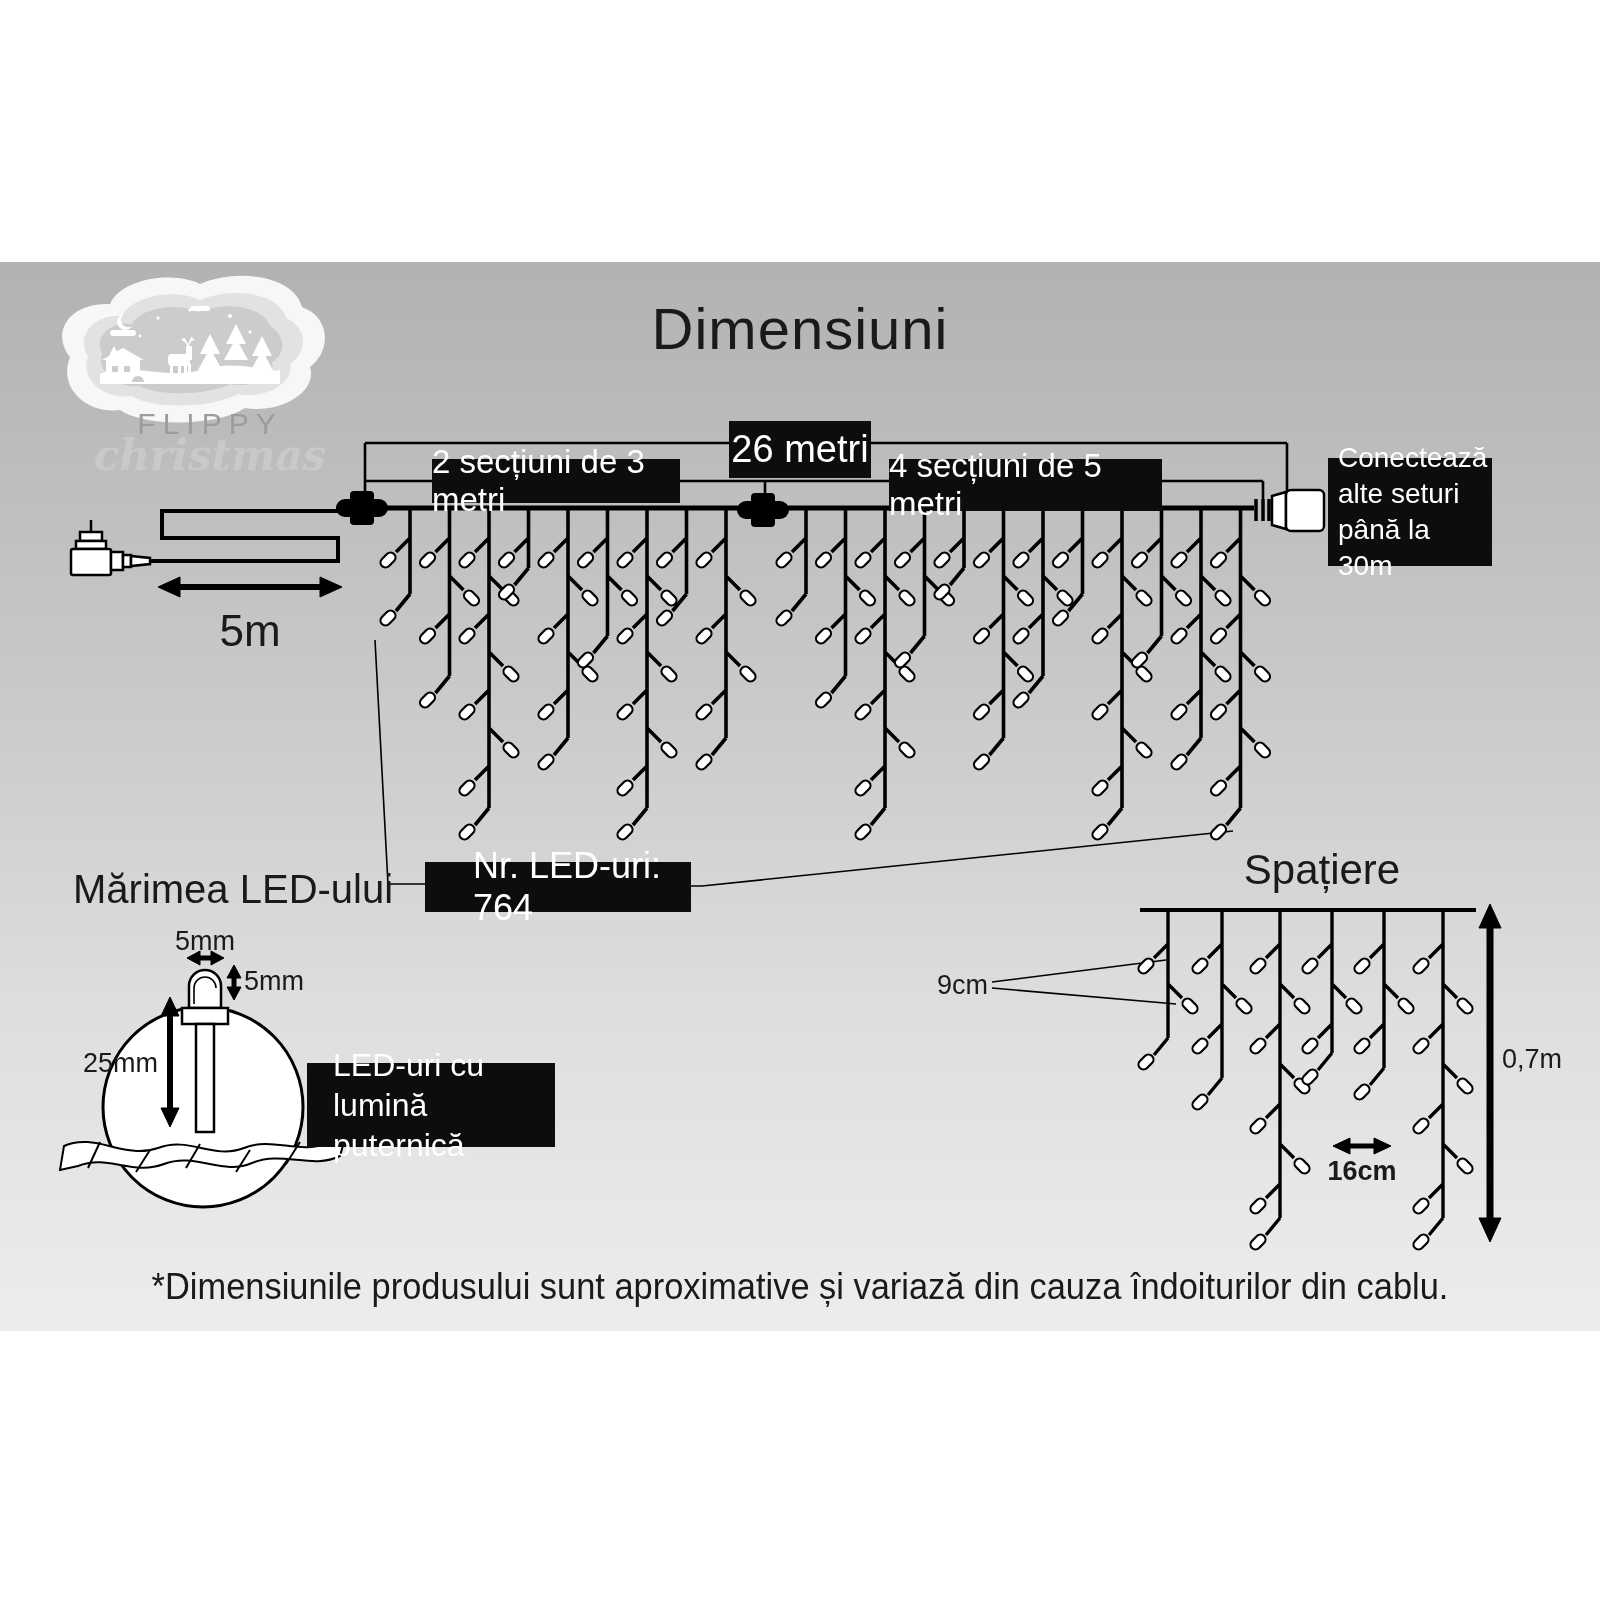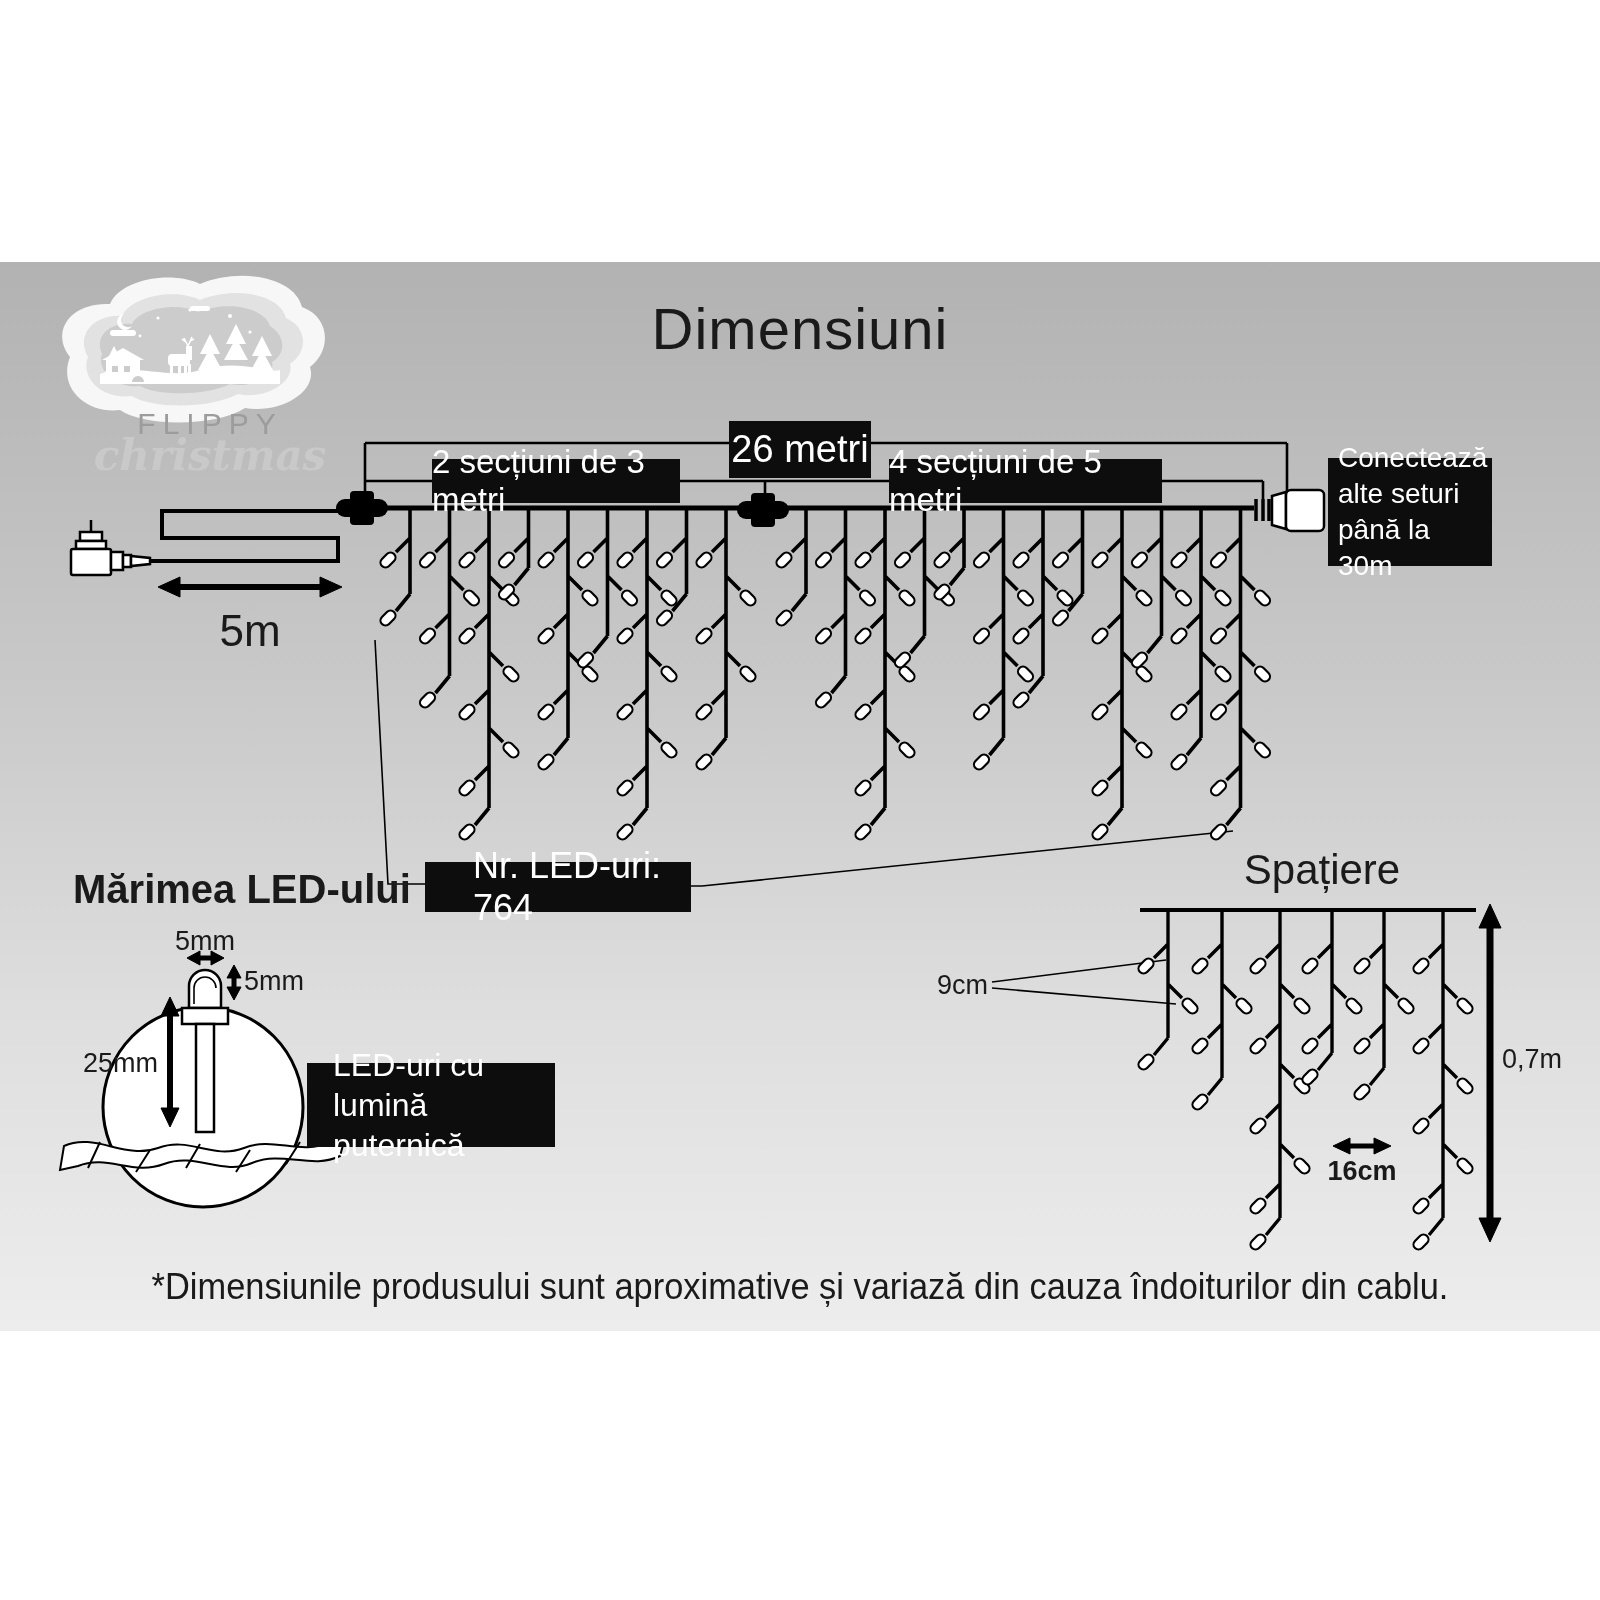--- a/index.html
+++ b/index.html
@@ -330,34 +330,34 @@
       <path d="M92,120 a6 6 0 0 1 12 0 Z"></path>
     </g>
     <text x="170" y="172" text-anchor="middle" font-size="30" letter-spacing="7" fill="#9c9c9c" font-family="Liberation Sans, sans-serif">FLIPPY</text>
     <text x="170" y="208" text-anchor="middle" font-size="42" fill="#c9c9c9" font-style="italic" font-weight="bold" font-family="DejaVu Serif, serif">christmas</text>
   </svg>
 
   <div class="lbl ctr title" style="top:296px;">Dimensiuni</div>
 
   <div class="box" style="left:729px;top:421px;width:142px;height:57px;font-size:38px;">26 metri</div>
   <div class="box" style="left:432px;top:459px;width:248px;height:44px;font-size:33px;">2 secțiuni de 3 metri</div>
-  <div class="box" style="left:889px;top:459px;width:273px;height:44px;font-size:33px;">4 secțiuni de 5 metri</div>
+  <div class="box" style="left:889px;top:459px;width:273px;height:52px;font-size:33px;">4 secțiuni de 5 metri</div>
   <div class="box left pre" style="left:1328px;top:458px;width:144px;height:92px;font-size:28px;line-height:1.28;padding:8px 10px;">Conectează
 alte seturi
 până la 30m</div>
   <div class="box" style="left:425px;top:862px;width:218px;height:50px;font-size:36px;padding-left:48px;">Nr. LED-uri: 764</div>
   <div class="box left pre" style="left:307px;top:1063px;width:196px;height:68px;font-size:32px;line-height:1.25;padding:8px 26px;">LED-uri cu lumină
 puternică</div>
 
   <div class="lbl" style="left:190px;top:606px;width:120px;text-align:center;font-size:44px;">5m</div>
 
   <div class="lbl subtitle" style="left:1222px;top:846px;width:200px;text-align:center;">Spațiere</div>
   <div class="lbl small" style="left:898px;top:970px;width:90px;text-align:right;">9cm</div>
   <div class="lbl small" style="left:1312px;top:1156px;width:100px;text-align:center;font-weight:bold;">16cm</div>
   <div class="lbl small" style="left:1502px;top:1044px;">0,7m</div>
 
-  <div class="lbl" style="left:73px;top:866px;font-size:40px;font-weight:700;">Mărimea LED-ului</div>
+  <div class="lbl" style="left:73px;top:866px;font-size:40px;font-weight:400;">Mărimea LED-ului</div>
   <div class="lbl small" style="left:170px;top:926px;width:70px;text-align:center;">5mm</div>
   <div class="lbl small" style="left:244px;top:966px;">5mm</div>
   <div class="lbl small" style="left:68px;top:1048px;width:90px;text-align:right;">25mm</div>
 
   <div class="lbl ctr" style="top:1266px;font-size:37px;transform:scaleX(0.93);">*Dimensiunile produsului sunt aproximative și variază din cauza îndoiturilor din cablu.</div>
 </div>
 
 </body></html>

